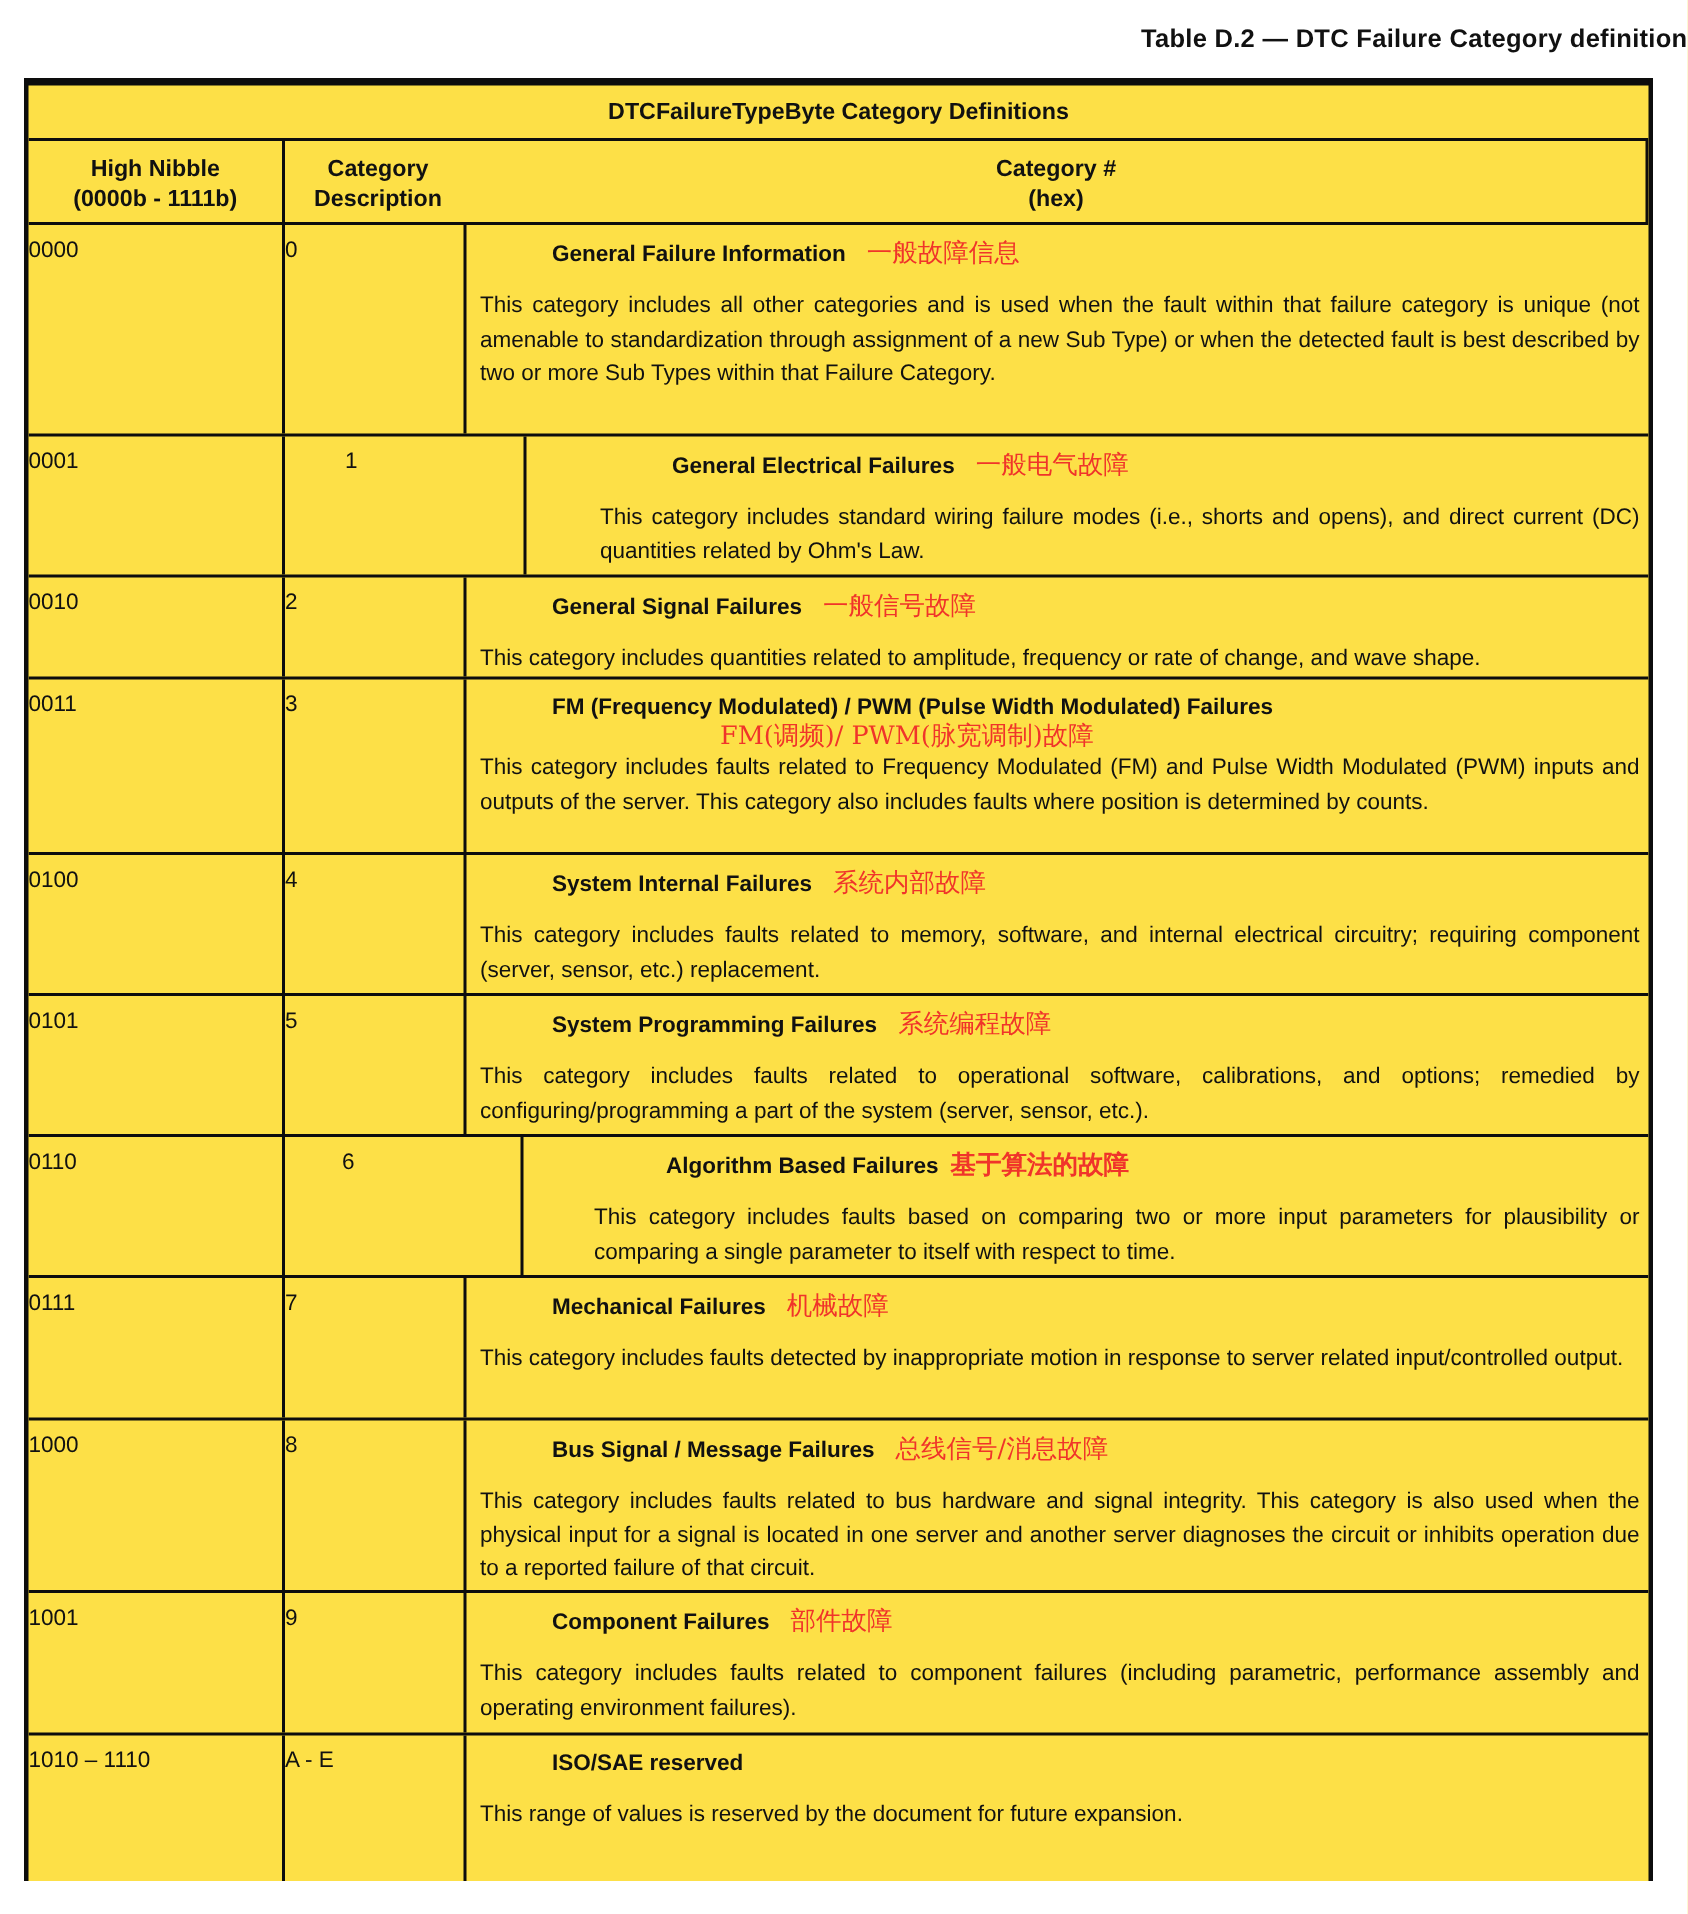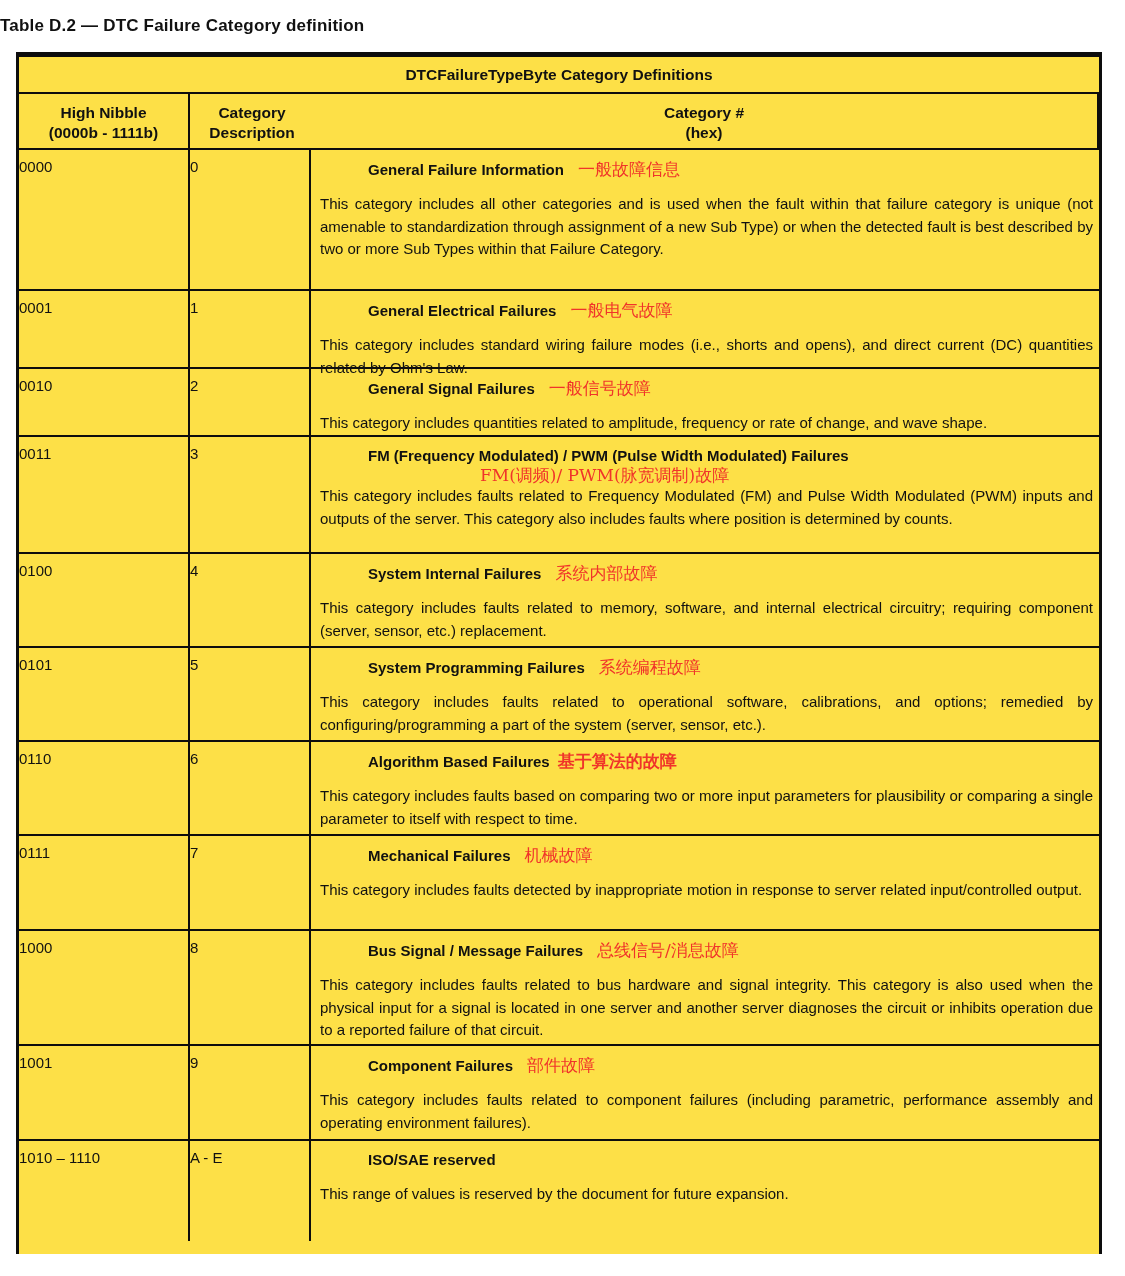--- a/index.html
+++ b/index.html
@@ -7,21 +7,21 @@
   body {
     width: 1125px;
     height: 1276px;
     position: relative;
     overflow: hidden;
     font-family: "Liberation Sans", "DejaVu Sans", sans-serif;
     color: #111111;
   }
   .doc-title {
     margin-top: 16px;
-    text-align: left;
+    text-align: right;
     font-size: 17px;
     font-weight: bold;
     letter-spacing: 0.2px;
   }
   .tbl {
     position: absolute;
     left: 16px;
     top: 52px;
     width: 1086px;
     height: 1202px;           
@@ -55,26 +55,26 @@
   .header-row .cell {
     font-weight: bold;
     font-size: 15.5px;
     line-height: 19.5px;
     padding-top: 9px;
     text-align: center;
   }
   .c3 { padding: 8px 6px 0 9px; }
 
   .r0  { height: 141px; }
-  .r1  { height: 78px; }
+  .r1  { height: 94px; gap: 40px; }
   .r2  { height: 68px; }
   .r3  { height: 117px; }
   .r4  { height: 94px; }
   .r5  { height: 94px; }
-  .r6  { height: 94px; }
+  .r6  { height: 94px; gap: 38px; }
   .r7  { height: 95px; }
   .r8  { height: 115px; }
   .r9  { height: 95px; }
   .r10 { height: 100px; }
 
   .head-line { line-height: 22px; font-size: 15px; }
   .cat-title { font-weight: bold; margin-left: 48px; }
   .zh {
     color: #f0342a;
     font-family: "DejaVu Serif", serif;

